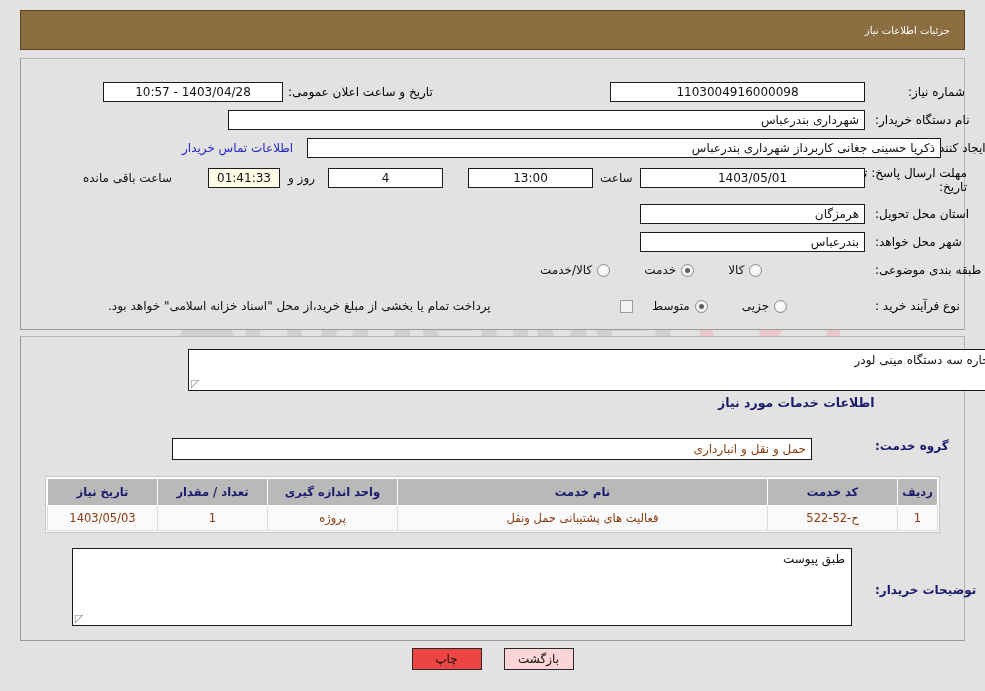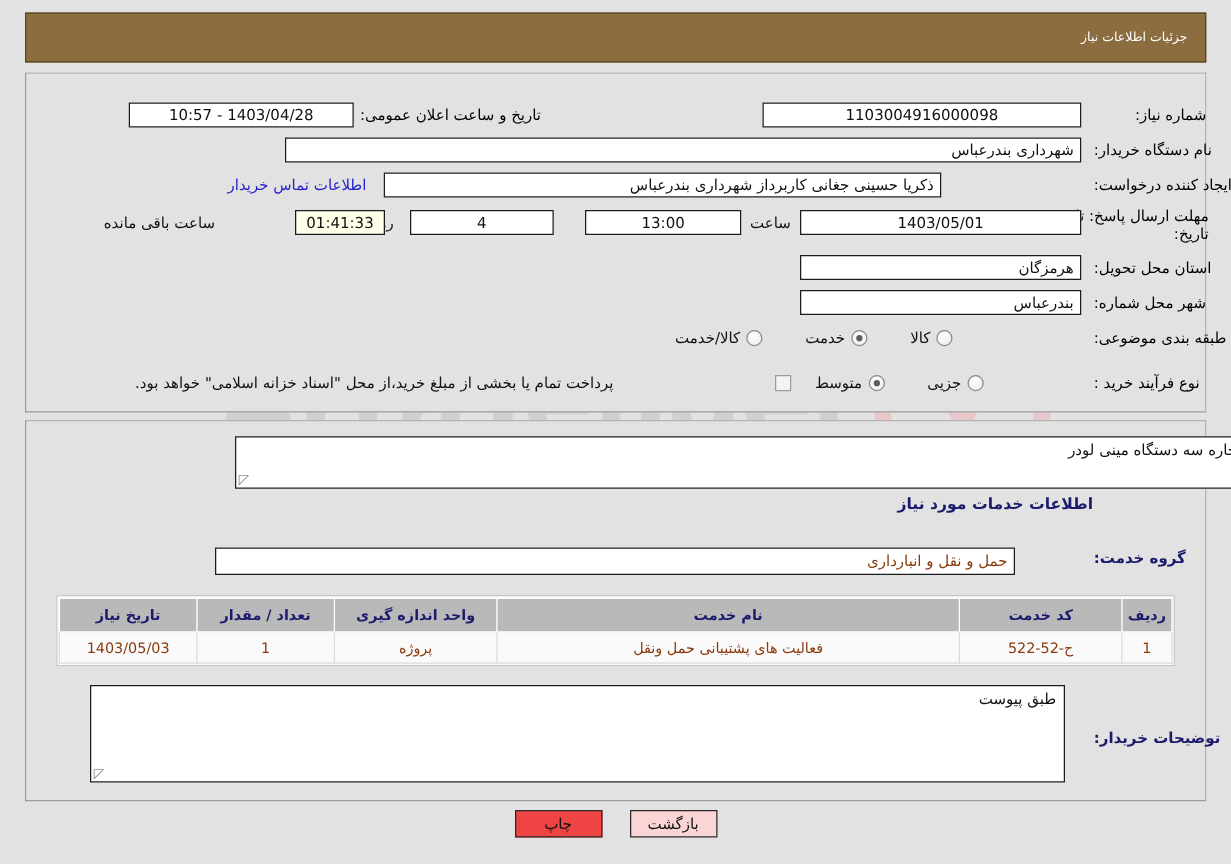--- a/index.html
+++ b/index.html
@@ -91,21 +91,20 @@
     padding: 0 5px;
     overflow: hidden;
     white-space: nowrap;
     text-align: right;
   }
   .fld.c { justify-content: center; }
   .fld.r { justify-content: flex-start; }
   .fld.timer {
     background: #fdfde8;
     justify-content: center;
-    margin-left: 28px;
   }
   .plain {
     font-size: 12px;
     color: #111;
     white-space: nowrap;
   }
   .link {
     font-size: 12px;
     color: #2424c8;
     white-space: nowrap;
@@ -259,21 +258,21 @@
   <div class="fld c" style="position:absolute; left:103px; top:82px; width:180px; z-index:5;">1403/04/28 - 10:57</div>
 
   <div class="row" style="left:875px; top:110px; height:20px; z-index:5;">
     <span class="lbl">نام دستگاه خریدار:</span>
   </div>
   <div class="fld r" style="position:absolute; left:228px; top:110px; width:637px; z-index:5;">شهرداری بندرعباس</div>
 
   <div class="row" style="left:875px; top:138px; height:20px; z-index:5;">
     <span class="lbl">ایجاد کننده درخواست:</span>
   </div>
-  <div class="fld r" style="position:absolute; left:307px; top:138px; width:446px; z-index:5;">ذکریا حسینی جغانی کاربرداز شهرداری بندرعباس</div>
+  <div class="fld r" style="position:absolute; left:307px; top:138px; width:634px; z-index:5;">ذکریا حسینی جغانی کاربرداز شهرداری بندرعباس</div>
   <div class="row" style="left:182px; top:138px; height:20px; z-index:5;">
     <span class="link">اطلاعات تماس خریدار</span>
   </div>
 
   <div style="position:absolute; left:875px; top:166px; width:92px; text-align:right; z-index:5;">
     <div class="lbl">مهلت ارسال پاسخ: تا</div>
     <div class="lbl">تاریخ:</div>
   </div>
   <div class="fld c" style="position:absolute; left:640px; top:168px; width:225px; z-index:5;">1403/05/01</div>
   <div class="row" style="left:600px; top:168px; height:20px; z-index:5;">
@@ -288,21 +287,21 @@
   <div class="row" style="left:83px; top:168px; height:20px; z-index:5;">
     <span class="plain">ساعت باقی مانده</span>
   </div>
 
   <div class="row" style="left:875px; top:204px; height:20px; z-index:5;">
     <span class="lbl">استان محل تحویل:</span>
   </div>
   <div class="fld r" style="position:absolute; left:640px; top:204px; width:225px; z-index:5;">هرمزگان</div>
 
   <div class="row" style="left:875px; top:232px; height:20px; z-index:5;">
-    <span class="lbl">شهر محل شماره:</span>
+    <span class="lbl">شهر محل خواهد:</span>
   </div>
   <div class="fld r" style="position:absolute; left:640px; top:232px; width:225px; z-index:5;">بندرعباس</div>
 
   <div class="row" style="left:875px; top:260px; height:20px; z-index:5;">
     <span class="lbl">طبقه بندی موضوعی:</span>
   </div>
   <div id="category-opts" class="row" style="left:540px; top:260px; height:20px; gap:34px; z-index:5;">
       <div class="opt">
         <span class="radio"></span>
         <span class="olab">کالا</span>

